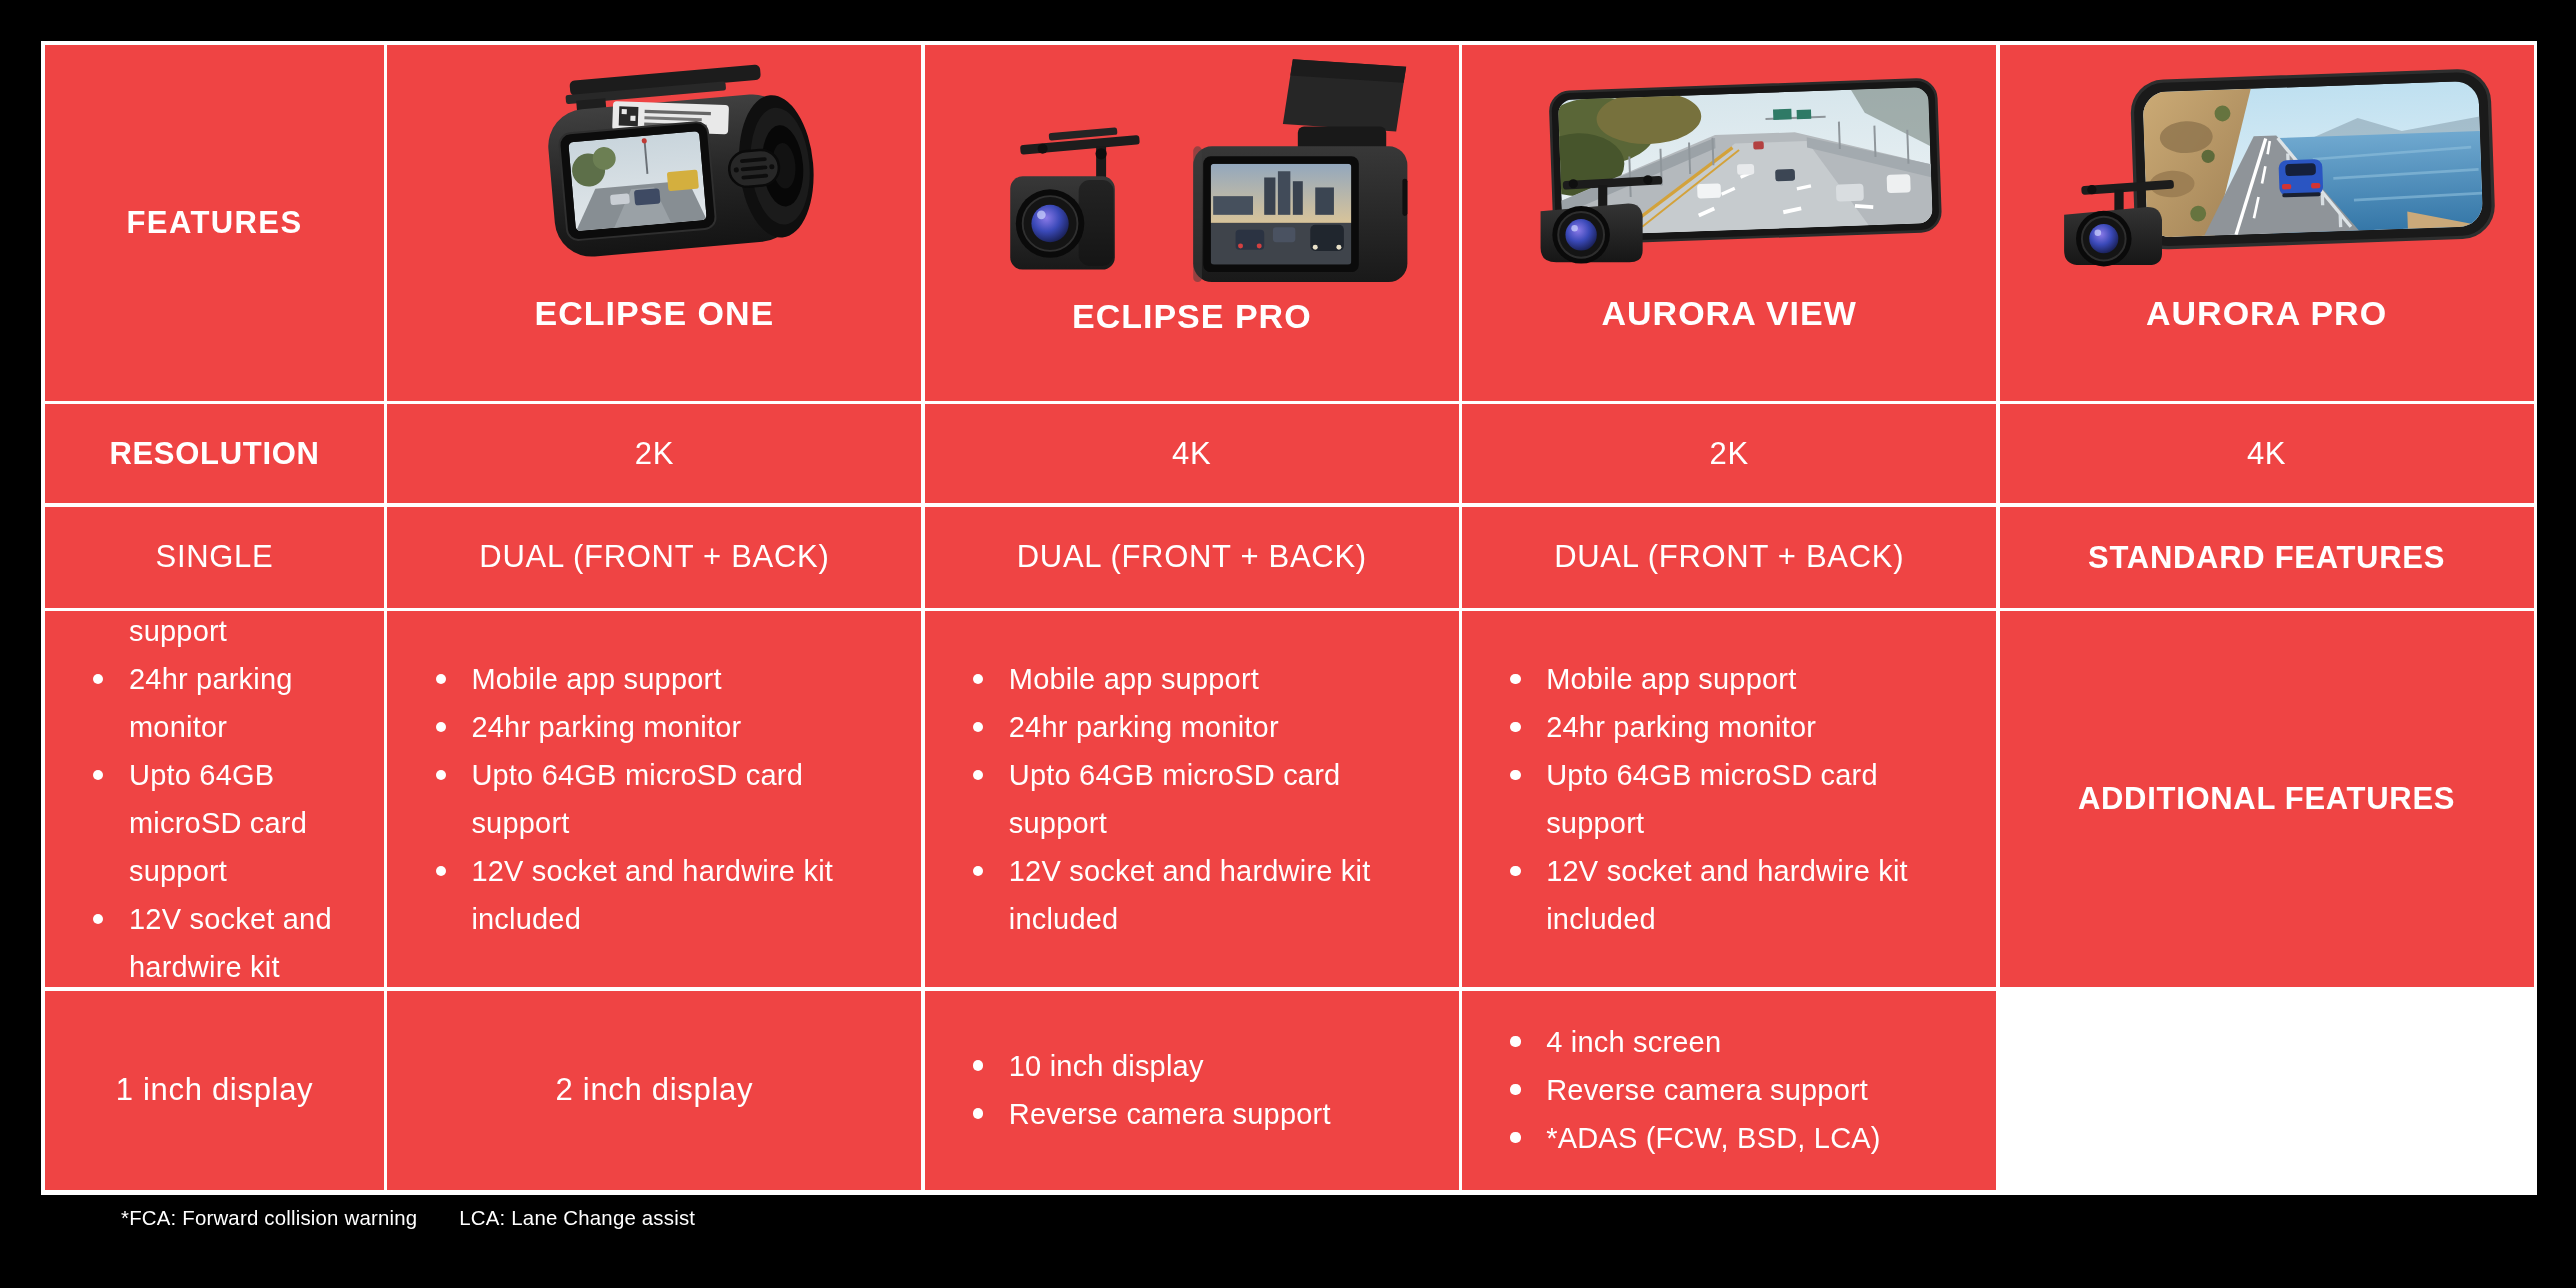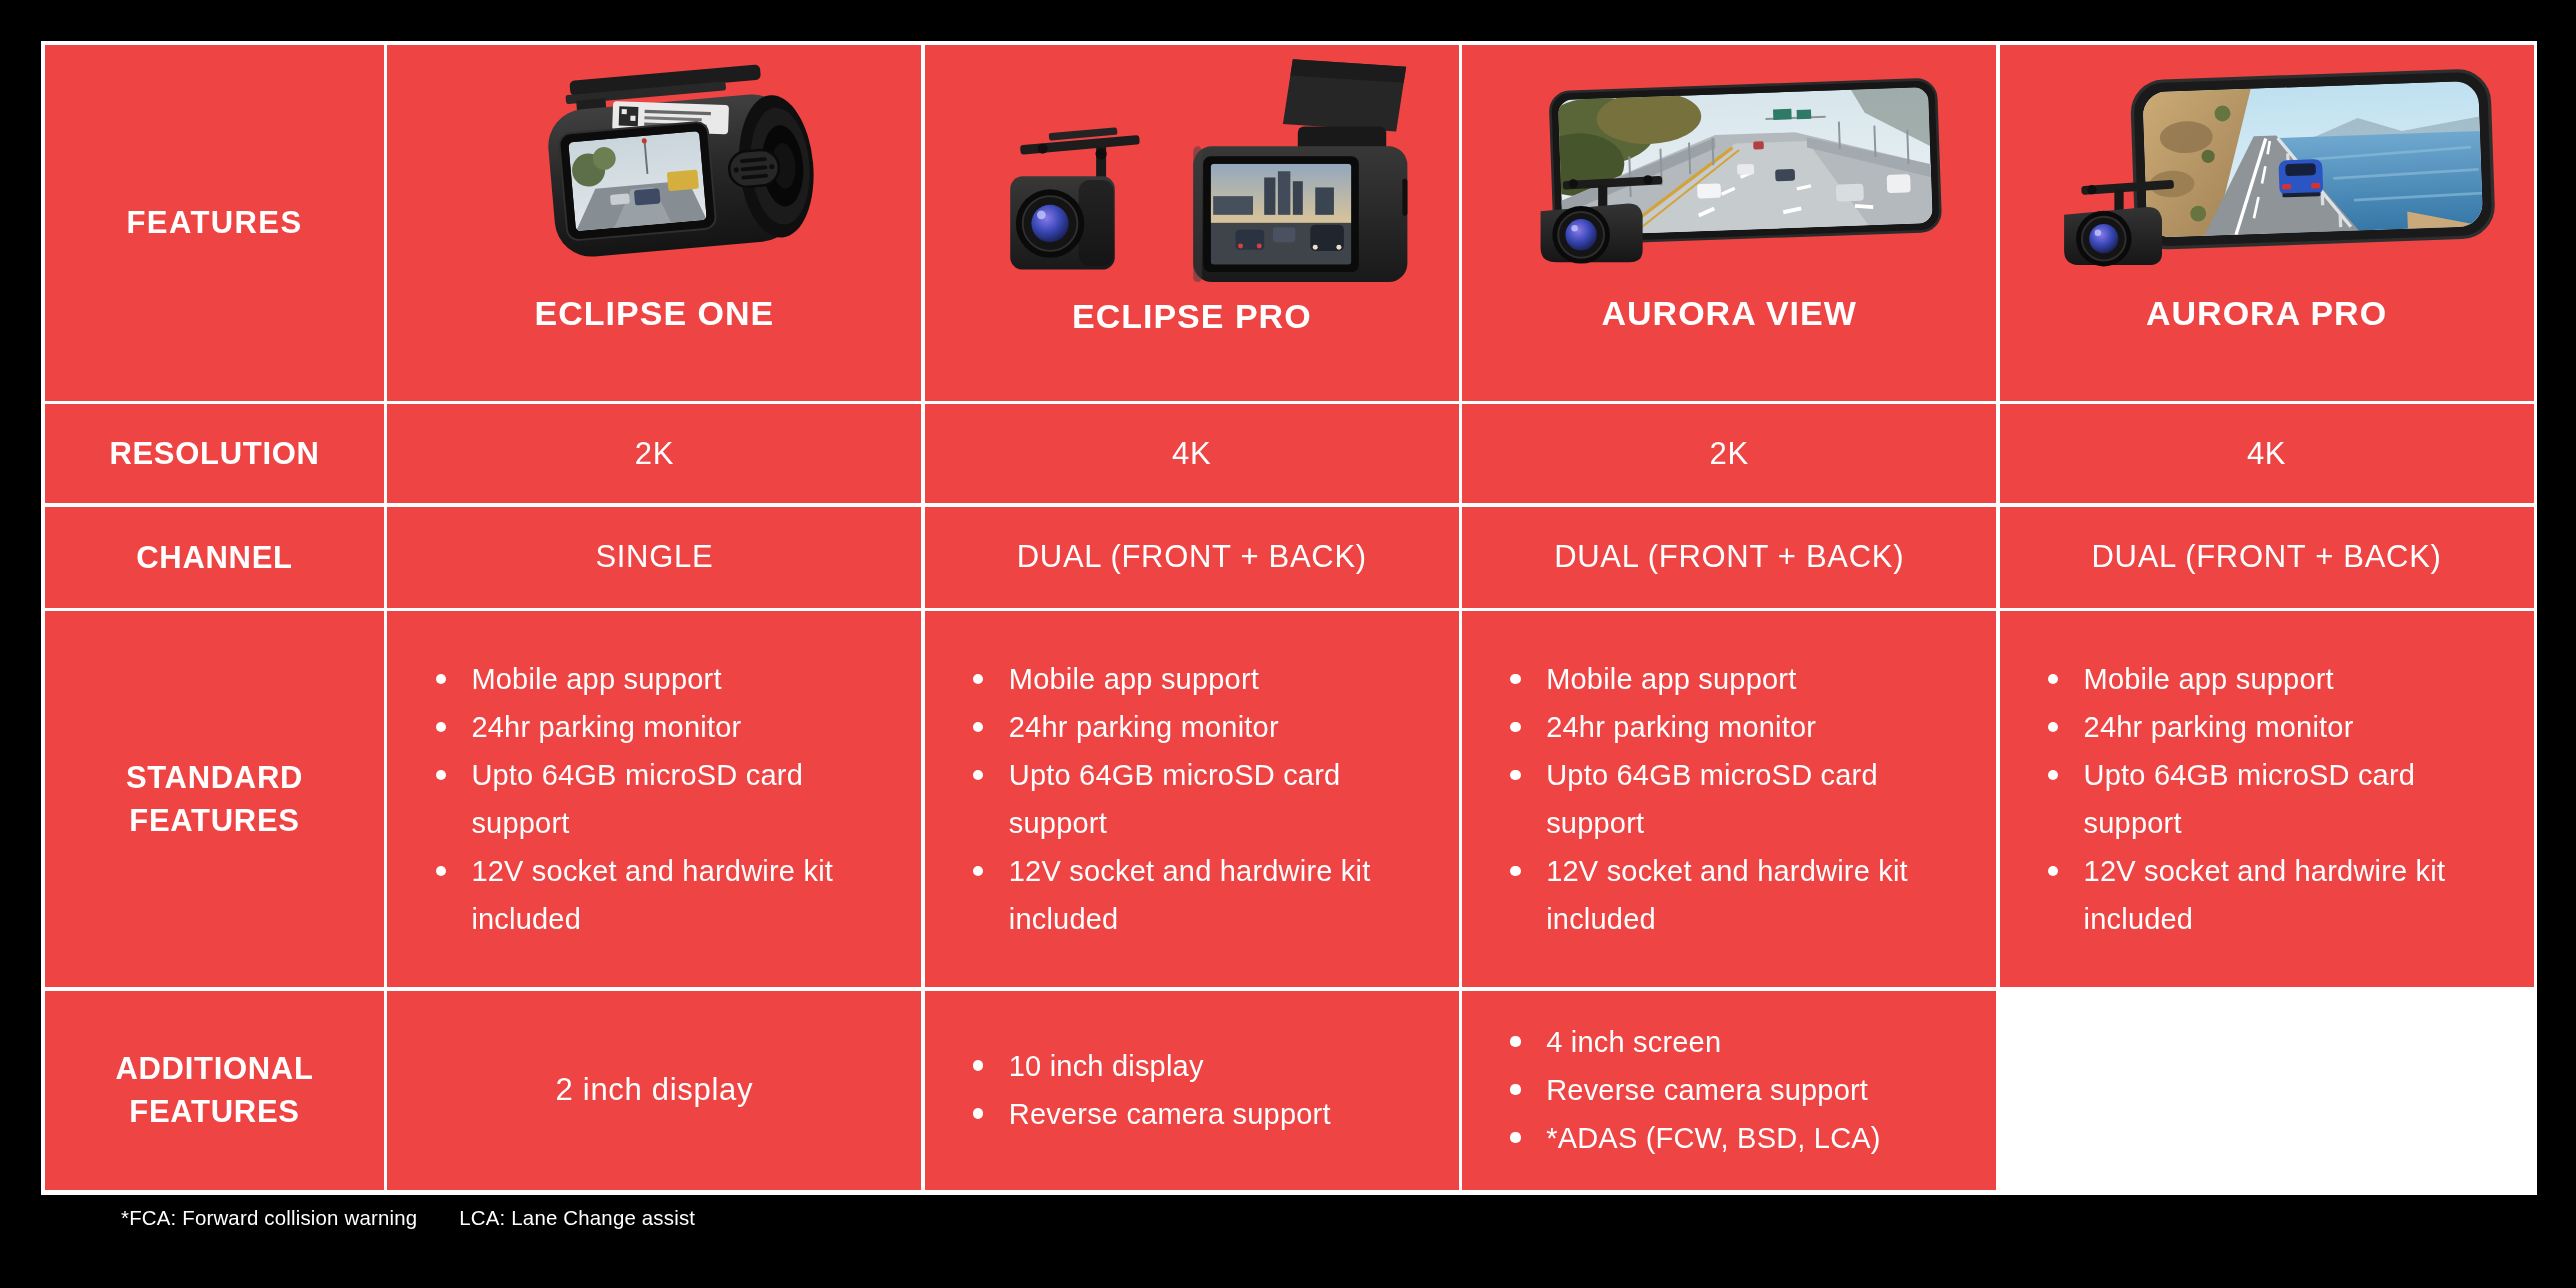--- a/index.html
+++ b/index.html
@@ -407,21 +407,20 @@
     </div>
     <div class="product-name">AURORA PRO</div>
   </div>
 
   <div class="cell row-label">RESOLUTION</div>
   <div class="cell value-cell">2K</div>
   <div class="cell value-cell">4K</div>
   <div class="cell value-cell">2K</div>
   <div class="cell value-cell">4K</div>
 
-  <div class="cell row-label">CHANNEL</div>
   <div class="cell value-cell">SINGLE</div>
   <div class="cell value-cell">DUAL (FRONT + BACK)</div>
   <div class="cell value-cell">DUAL (FRONT + BACK)</div>
   <div class="cell value-cell">DUAL (FRONT + BACK)</div>
 
   <div class="cell row-label">STANDARD FEATURES</div>
   <div class="cell list-cell">
     <ul class="feature-list">
       <li>Mobile app support</li>
       <li>24hr parking monitor</li>
@@ -448,20 +447,21 @@
   <div class="cell list-cell">
     <ul class="feature-list">
       <li>Mobile app support</li>
       <li>24hr parking monitor</li>
       <li>Upto 64GB microSD card support</li>
       <li>12V socket and hardwire kit included</li>
     </ul>
   </div>
 
   <div class="cell row-label">ADDITIONAL FEATURES</div>
+  <div class="cell value-cell">1 inch display</div>
   <div class="cell value-cell">2 inch display</div>
   <div class="cell list-cell">
     <ul class="feature-list">
       <li>10 inch display</li>
       <li>Reverse camera support</li>
     </ul>
   </div>
   <div class="cell list-cell">
     <ul class="feature-list">
       <li>4 inch screen</li>

